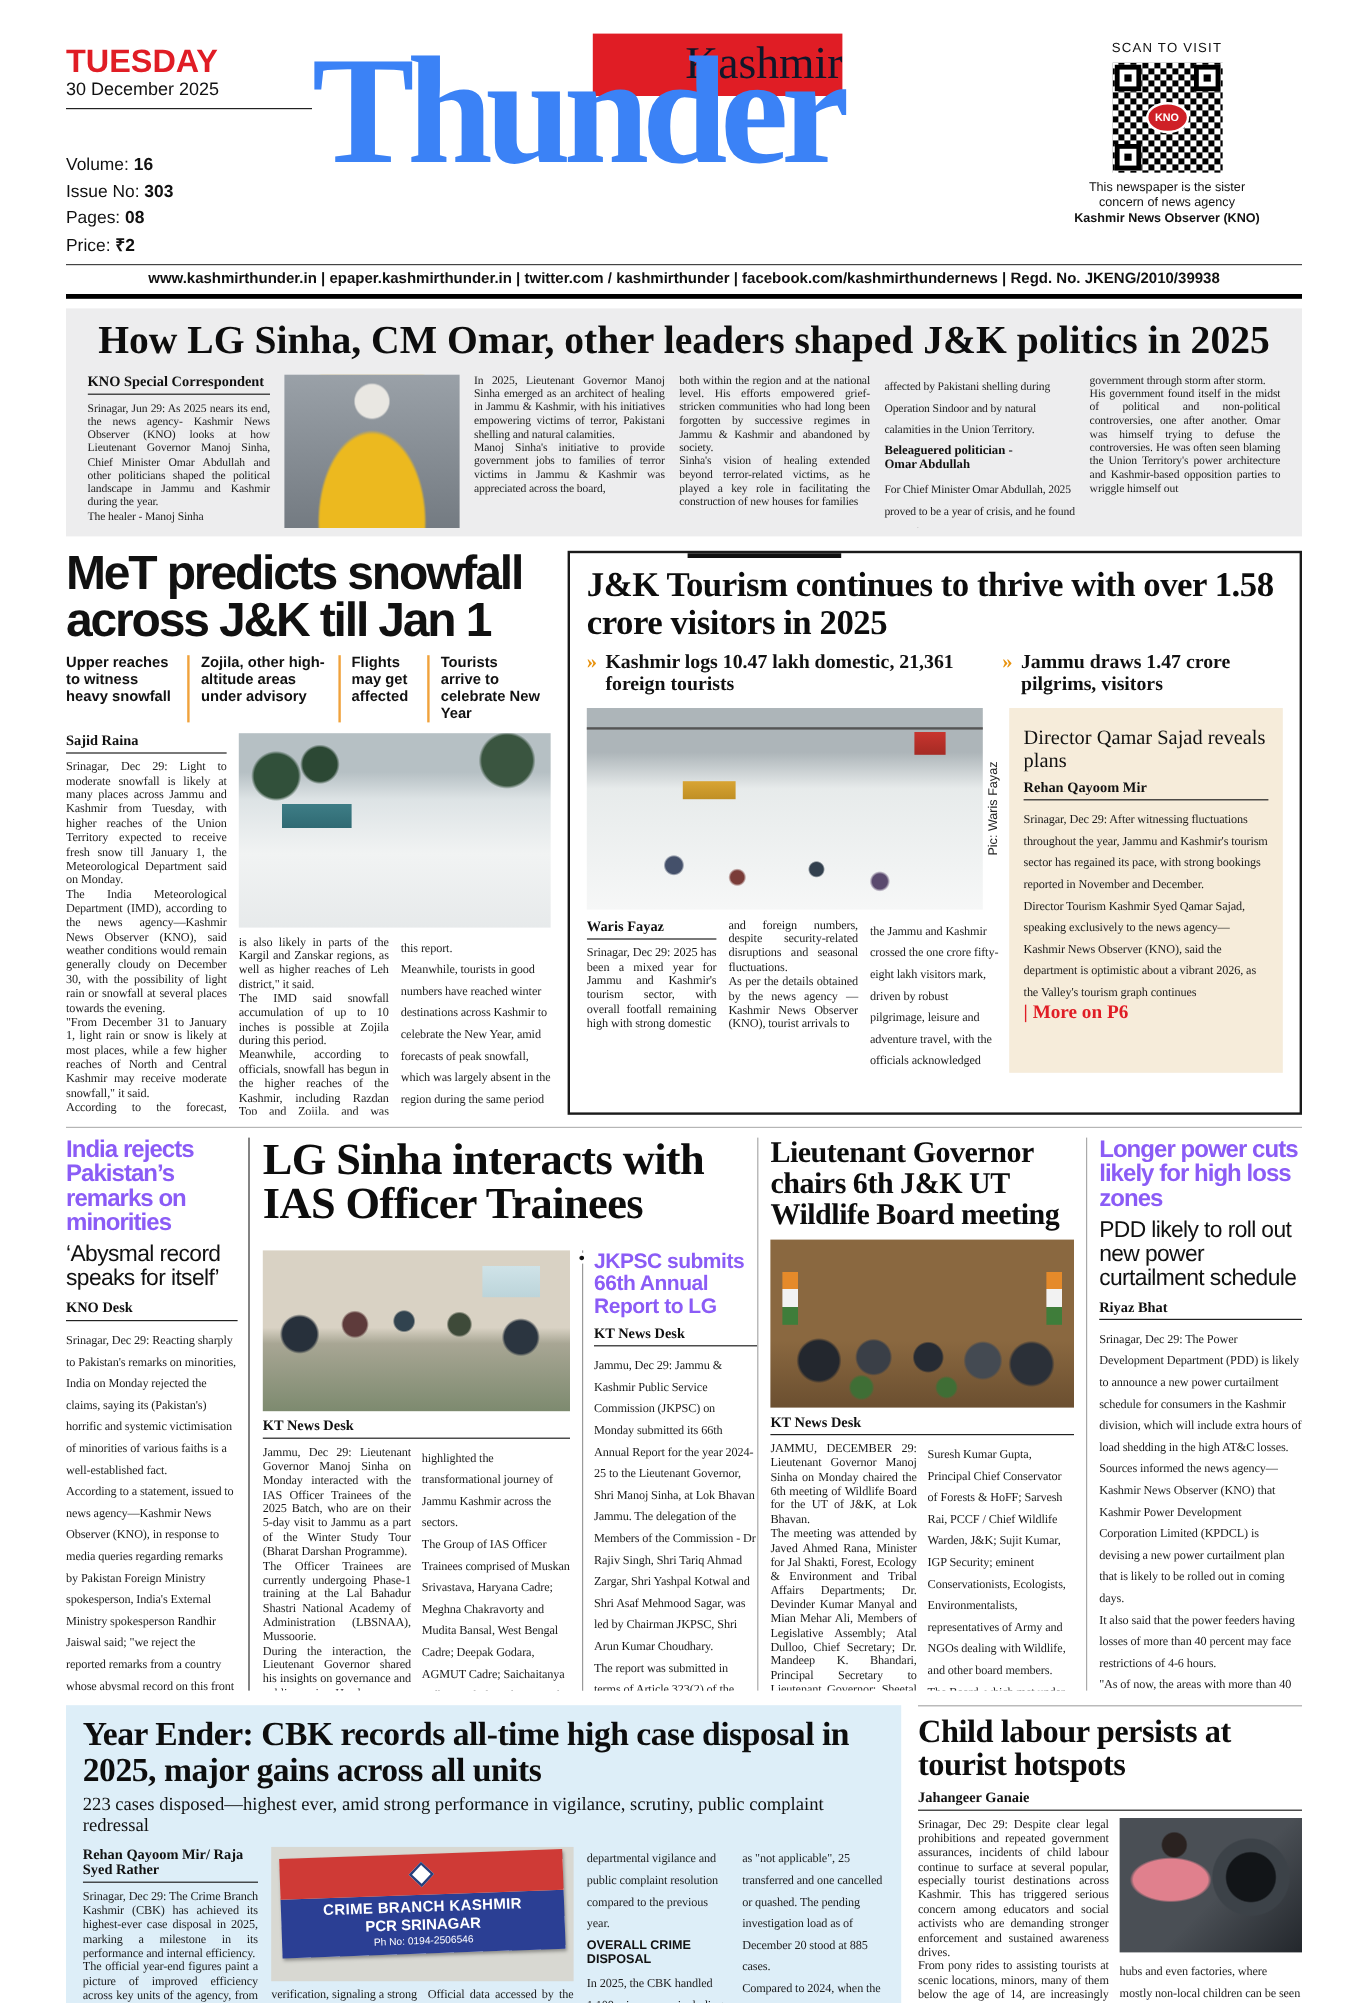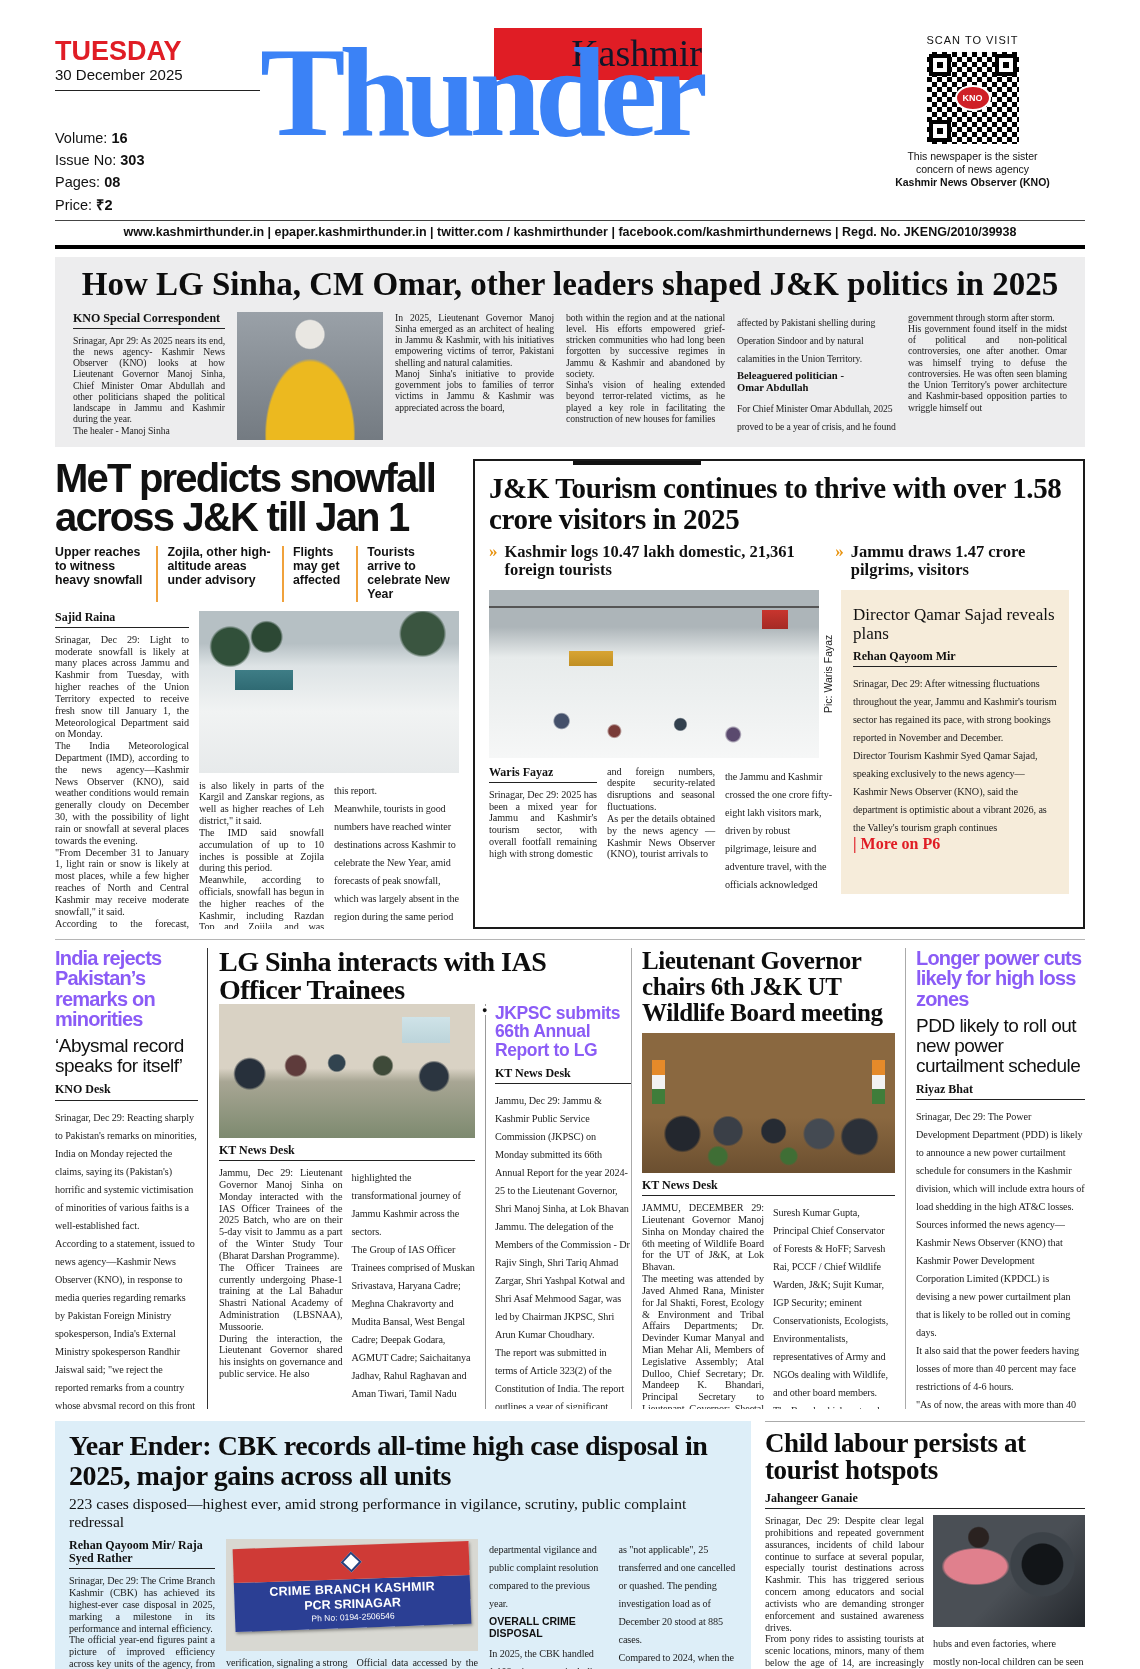--- a/index.html
+++ b/index.html
@@ -100,21 +100,21 @@
   .tour-side { width:228px; background:#f6ecda; padding:10px 12px; overflow:hidden; }
   .side-hl { font-size:20.5px; line-height:1.08; letter-spacing:-0.3px; }
   .side-sub { font:400 17px/1.12 "Liberation Serif",serif; margin:5px 0 7px; }
 
   
   .mid-band { display:flex; margin-top:10px; border-top:1px solid #b5b5b5; padding-top:8px; height:470px; overflow:hidden; }
   .india { width:152px; padding-right:9px; overflow:hidden; }
   .hl-small-sans { font-size:20px; line-height:1.02; letter-spacing:-0.8px; }
   .sub-light { font:400 19px/1.05 "Liberation Sans",sans-serif; letter-spacing:-0.5px; margin:7px 0; }
   .lg-block { width:424px; border-left:1.6px solid #333; padding-left:11px; overflow:hidden; }
-  .lg-hl { font-size:28px; line-height:1.0; letter-spacing:-0.5px; margin-bottom:0; }
+  .lg-hl { font-size:37px; line-height:1.0; letter-spacing:-0.5px; margin-bottom:20px; }
   .lg-inner { display:flex; gap:10px; }
   .lg-left { width:256px; }
   .ph-lg { height:134px; margin-bottom:6px;
     background:
       linear-gradient(#cfe3e8,#bcd4da) 88% 12%/48px 26px no-repeat,
       radial-gradient(circle at 12% 52%, #27303b 0 6%, rgba(0,0,0,0) 7%),
       radial-gradient(circle at 30% 46%, #5e3b3b 0 5%, rgba(0,0,0,0) 6%),
       radial-gradient(circle at 46% 44%, #31434f 0 5%, rgba(0,0,0,0) 6%),
       radial-gradient(circle at 64% 46%, #3e4a39 0 5%, rgba(0,0,0,0) 6%),
       radial-gradient(circle at 84% 54%, #2b3540 0 6%, rgba(0,0,0,0) 7%),
@@ -211,21 +211,21 @@
       </div>
     </div>
   </div>
   <div class="info-bar">www.kashmirthunder.in | epaper.kashmirthunder.in | twitter.com / kashmirthunder | facebook.com/kashmirthundernews | Regd. No. JKENG/2010/39938</div>
 
   <div class="top-band">
     <div class="top-hl hl-serif">How LG Sinha, CM Omar, other leaders shaped J&amp;K politics in 2025</div>
     <div class="top-grid">
       <div>
         <div class="byline">KNO Special Correspondent</div>
-        <div class="body-text">Srinagar, Apr 29: As 2025 nears its end, the news agency- Kashmir News Observer (KNO) looks at how Lieutenant Governor Manoj Sinha, Chief Minister Omar Abdullah and other politicians shaped the political landscape in Jammu and Kashmir during the year.
+        <div class="body-text">Srinagar, Jun 29: As 2025 nears its end, the news agency- Kashmir News Observer (KNO) looks at how Lieutenant Governor Manoj Sinha, Chief Minister Omar Abdullah and other politicians shaped the political landscape in Jammu and Kashmir during the year.
 The healer - Manoj Sinha</div>
       </div>
       <div class="ph ph-sinha"></div>
       <div class="body-text">In 2025, Lieutenant Governor Manoj Sinha emerged as an architect of healing in Jammu &amp; Kashmir, with his initiatives empowering victims of terror, Pakistani shelling and natural calamities.
 Manoj Sinha's initiative to provide government jobs to families of terror victims in Jammu &amp; Kashmir was appreciated across the board,</div>
       <div class="body-text">both within the region and at the national level. His efforts empowered grief-stricken communities who had long been forgotten by successive regimes in Jammu &amp; Kashmir and abandoned by society.
 Sinha's vision of healing extended beyond terror-related victims, as he played a key role in facilitating the construction of new houses for families</div>
       <div>
         <span class="body-text">affected by Pakistani shelling during Operation Sindoor and by natural calamities in the Union Territory.</span>
         <div class="sub-bold">Beleaguered politician -

